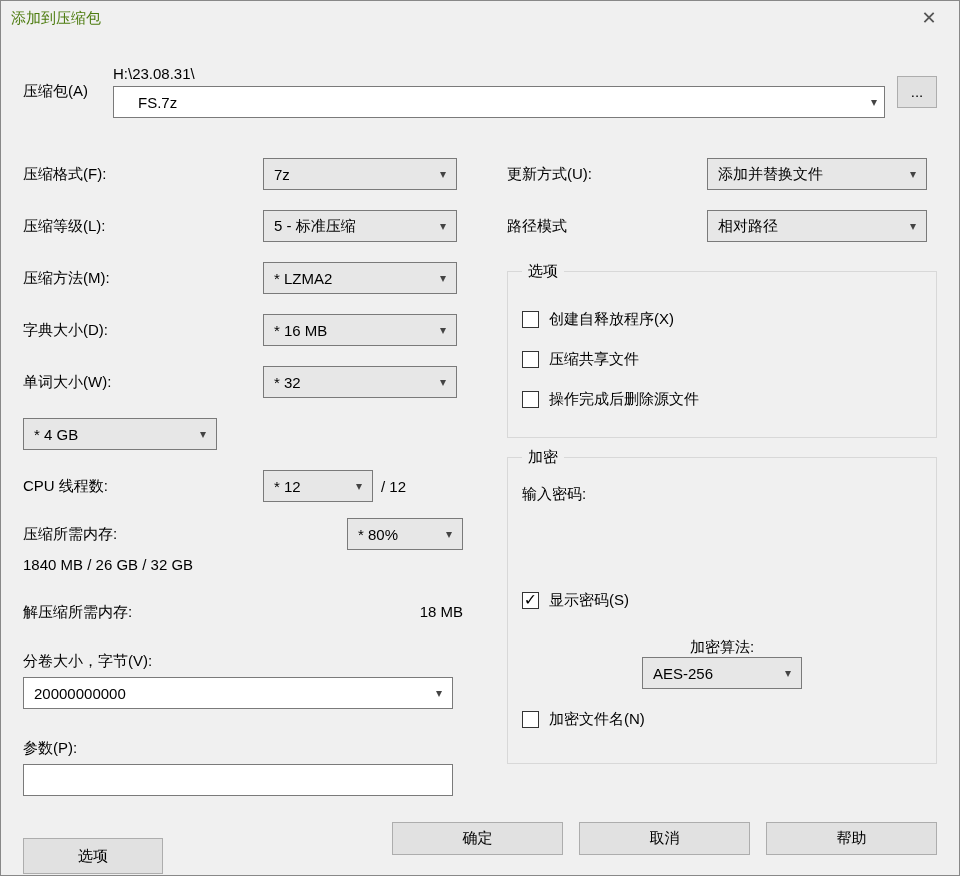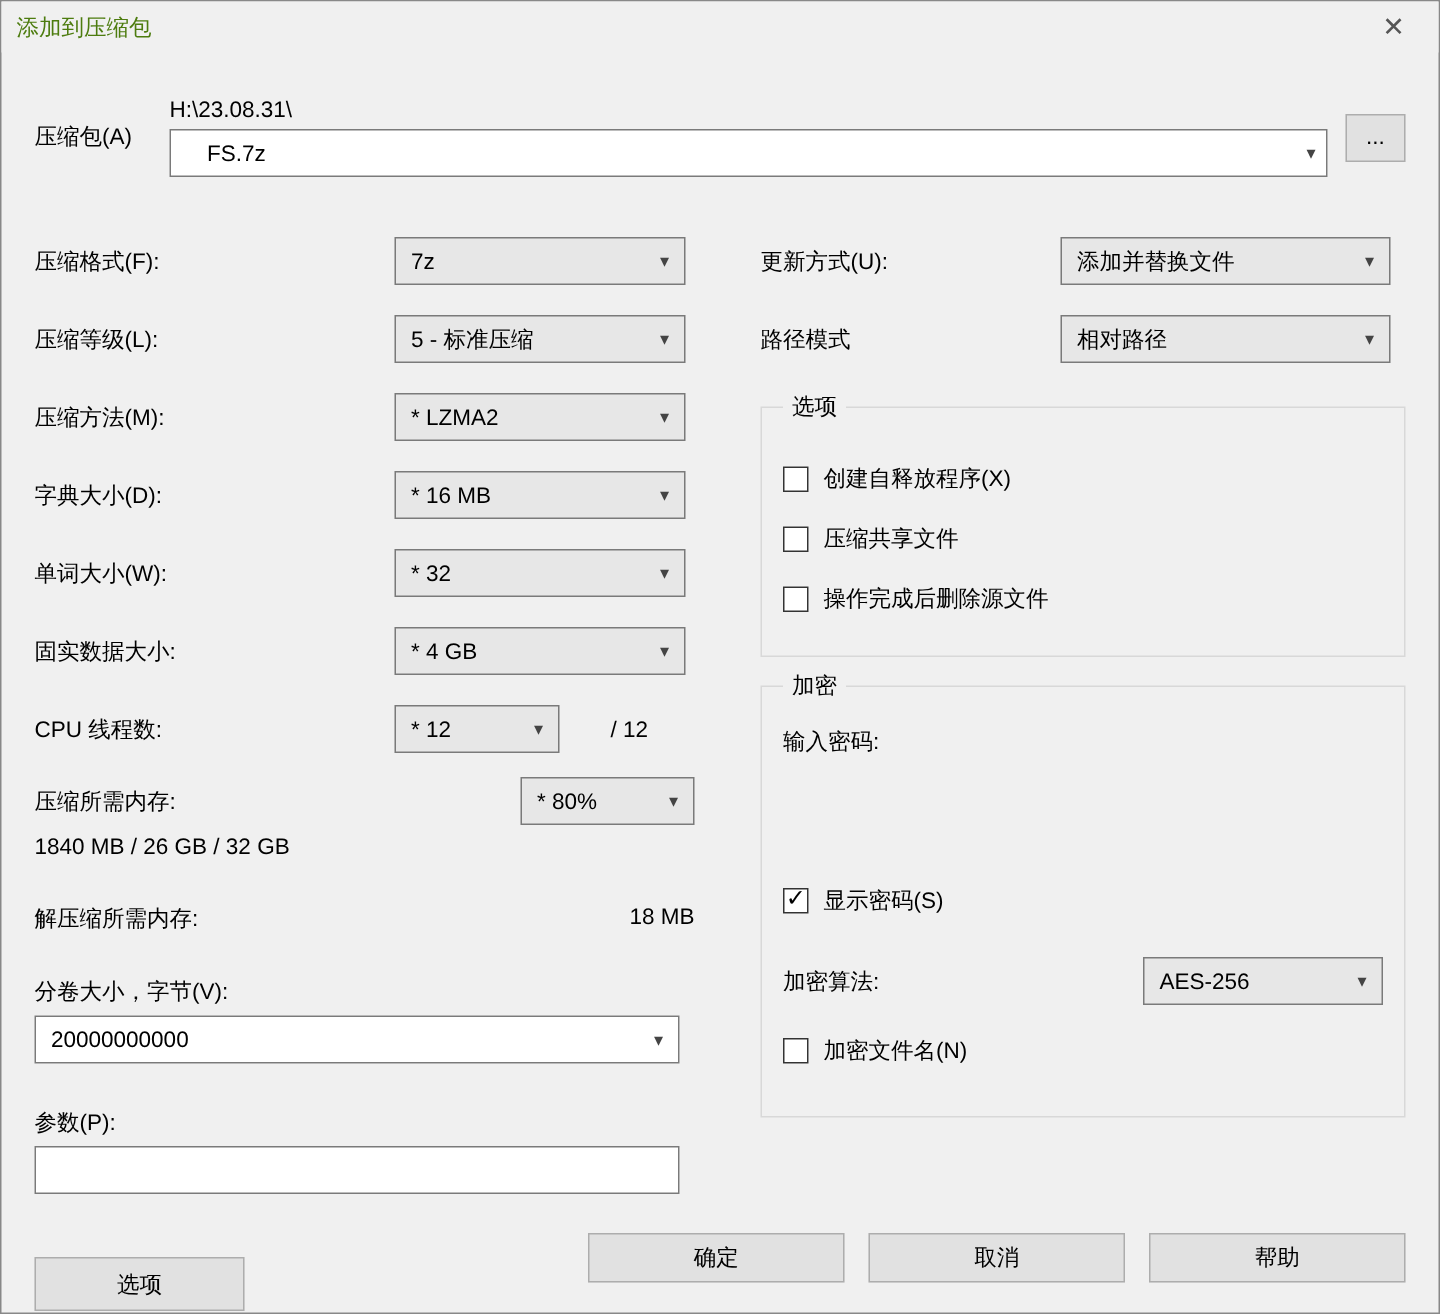--- a/index.html
+++ b/index.html
@@ -49,30 +49,30 @@
     .options-btn { margin-top: 42px; width: 140px; height: 36px; background: #e1e1e1; border: 1px solid #adadad; cursor: pointer; font-size: 15px; }
 
     fieldset { border: 1px solid #d8d8d8; padding: 18px 14px; margin: 0; }
     fieldset legend { padding: 0 6px; color: #000; }
     .check-row { display: flex; align-items: center; height: 40px; gap: 10px; }
     .checkbox { width: 17px; height: 17px; border: 1px solid #333; background: #fff; display: inline-flex; align-items: center; justify-content: center; font-size: 16px; line-height: 1; }
     .checkbox.checked::after { content: "✓"; color: #000; }
     .text-input { height: 32px; border: 1px solid #7a7a7a; background: #fff; padding: 0 10px; font-size: 15px; width: 100%; }
 
     .pw-label { margin-bottom: 6px; }
-    .enc-alg-row { display: flex; align-items: center; justify-content: space-between; margin-top: 18px; }
+    .enc-alg-row { display: flex; align-items: center; justify-content: space-between; margin-top: 18px; flex-direction: column; }
     .enc-alg-row .select-ctl { width: 160px; }
 
     .spacer-small { height: 10px; }
     .spacer-mid { height: 70px; }
 
     .button-row { position: absolute; bottom: 20px; right: 22px; display: flex; gap: 16px; }
     .btn { width: 171px; height: 33px; background: #e1e1e1; border: 1px solid #adadad; cursor: pointer; font-size: 15px; }
 
-    .threads-suffix { margin-left: 34px; }
+    .threads-suffix { margin-left: 8px; }
   </style>
 </head>
 <body>
 
 <div class="window">
 
   <div class="titlebar">
     <span class="title">添加到压缩包</span>
     <span class="close">✕</span>
   </div>
@@ -129,21 +129,20 @@
 
         <div class="form-row">
           <div class="lbl">单词大小(W):</div>
           <div class="select-ctl select-190">
             <span>* 32</span>
             <span class="chev">▾</span>
           </div>
         </div>
 
         <div class="form-row">
-          <div class="lbl">固实数据大小:</div>
           <div class="select-ctl select-190">
             <span>* 4 GB</span>
             <span class="chev">▾</span>
           </div>
         </div>
 
         <div class="form-row">
           <div class="lbl">CPU 线程数:</div>
           <div class="select-ctl select-110">
             <span>* 12</span>

